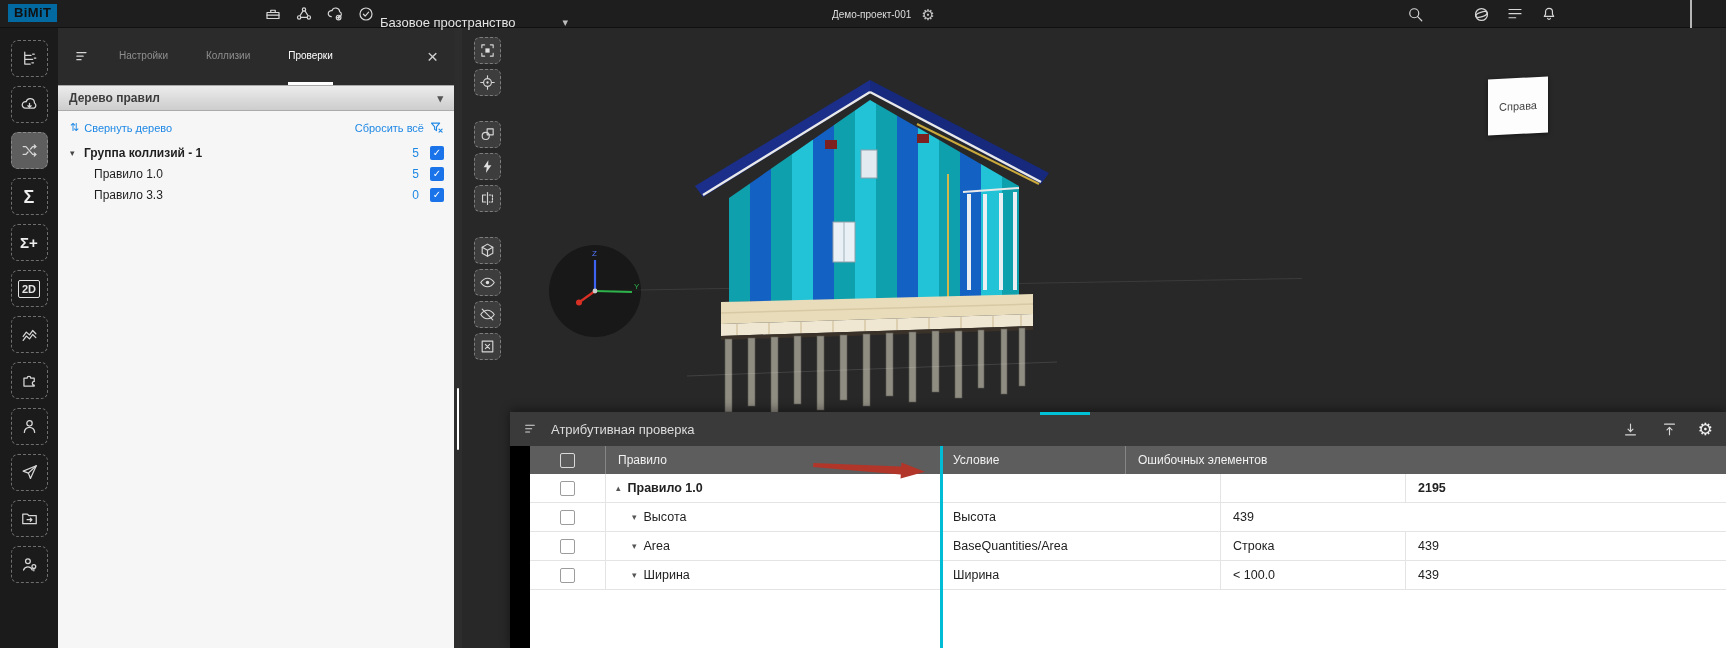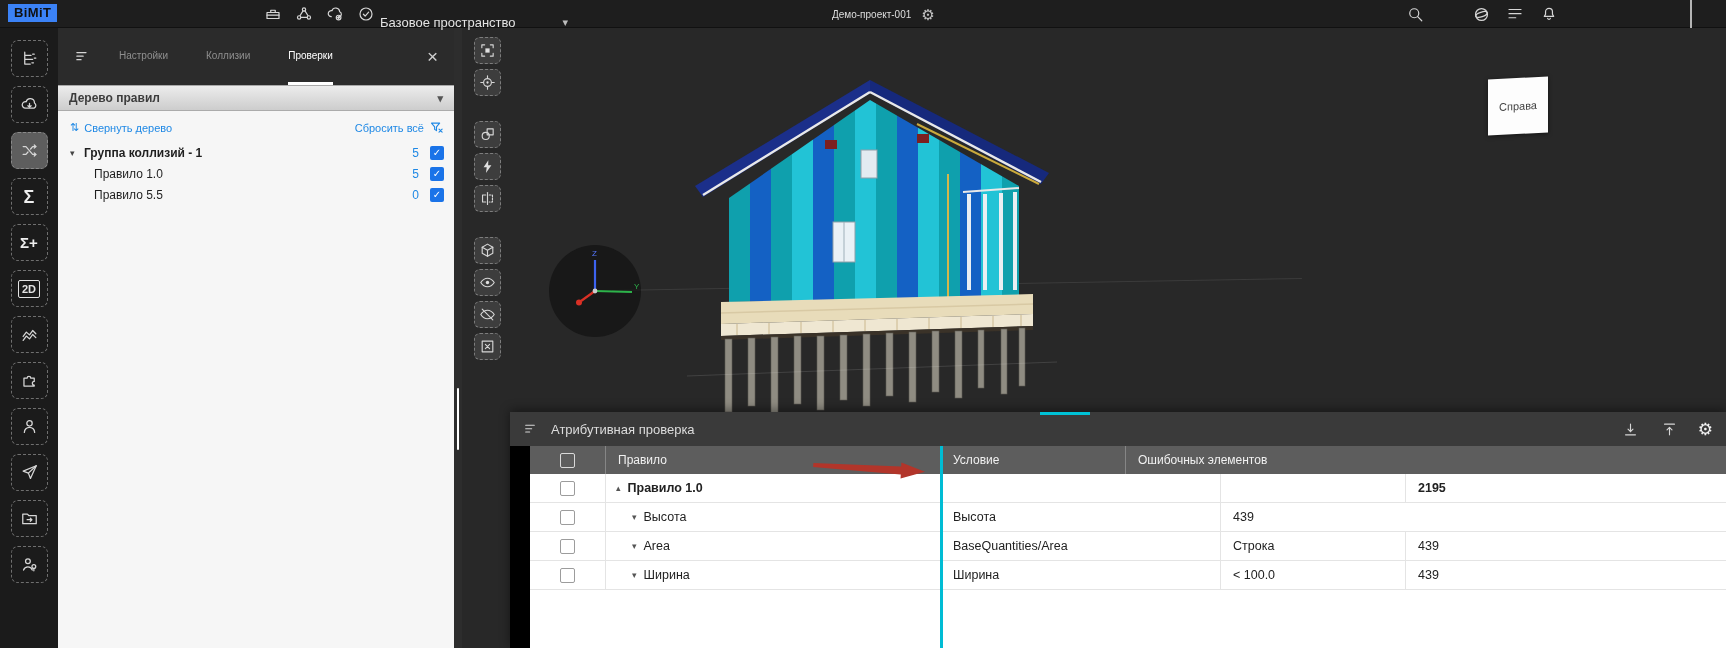--- a/index.html
+++ b/index.html
@@ -2,21 +2,21 @@
 <html><head>
 <meta charset="utf-8">
 <style>
   * { margin:0; padding:0; box-sizing:border-box; }
   html,body { background:#0d0d0d; }
   body { font-family:"Liberation Sans", sans-serif; }
   .app { position:relative; width:1726px; height:648px; background:#282828; overflow:hidden; }
 
   
   .topbar { position:absolute; top:0; left:0; width:1726px; height:28px; background:#1e1e1e; border-bottom:1px solid #111; z-index:40; }
-  .logo { position:absolute; left:8px; top:4px; background:#3b82f6; color:#101010; font-weight:bold; font-size:13px; line-height:18px; padding:0 6px; letter-spacing:.4px; cursor:pointer; }
+  .logo { position:absolute; left:8px; top:4px; background:#0369a1; color:#101010; font-weight:bold; font-size:13px; line-height:18px; padding:0 6px; letter-spacing:.4px; cursor:pointer; }
   .tb-icons { position:absolute; left:262px; top:0; height:28px; display:flex; align-items:center; gap:9px; }
   .tbi { width:22px; height:22px; display:flex; align-items:center; justify-content:center; cursor:pointer; }
   .ic { stroke:#d6d6d6; fill:none; stroke-width:1.6; stroke-linecap:round; stroke-linejoin:round; }
   .workspace { position:absolute; left:380px; top:0; width:188px; height:44px; display:flex; align-items:center; justify-content:space-between; color:#e3e3e3; font-size:13px; cursor:pointer; }
   .workspace .chev { color:#bdbdbd; font-size:11px; }
   .project { position:absolute; left:832px; top:0; height:28px; display:flex; align-items:center; gap:10px; }
   .ptitle { color:#dedede; font-size:10px; }
   .gear { color:#c2c2c2; font-size:15px; cursor:pointer; line-height:1; }
   .tb-right { position:absolute; left:1404px; top:0; height:28px; display:flex; align-items:center; gap:12px; }
   .tb-right .tbi.sep { margin-right:32px; }
@@ -279,21 +279,21 @@
       <span class="lbl bold">Группа коллизий - 1</span>
       <span class="tree-count">5</span>
       <span class="cbx">✓</span>
     </div>
     <div class="tree-row child">
       <span class="lbl">Правило 1.0</span>
       <span class="tree-count">5</span>
       <span class="cbx">✓</span>
     </div>
     <div class="tree-row child">
-      <span class="lbl">Правило 5.5</span>
+      <span class="lbl">Правило 3.3</span>
       <span class="tree-count">0</span>
       <span class="cbx">✓</span>
     </div>
   </section>
 
   <div class="panel-divider">
     <div class="thumb"></div>
   </div>
 
   <section class="viewport">

